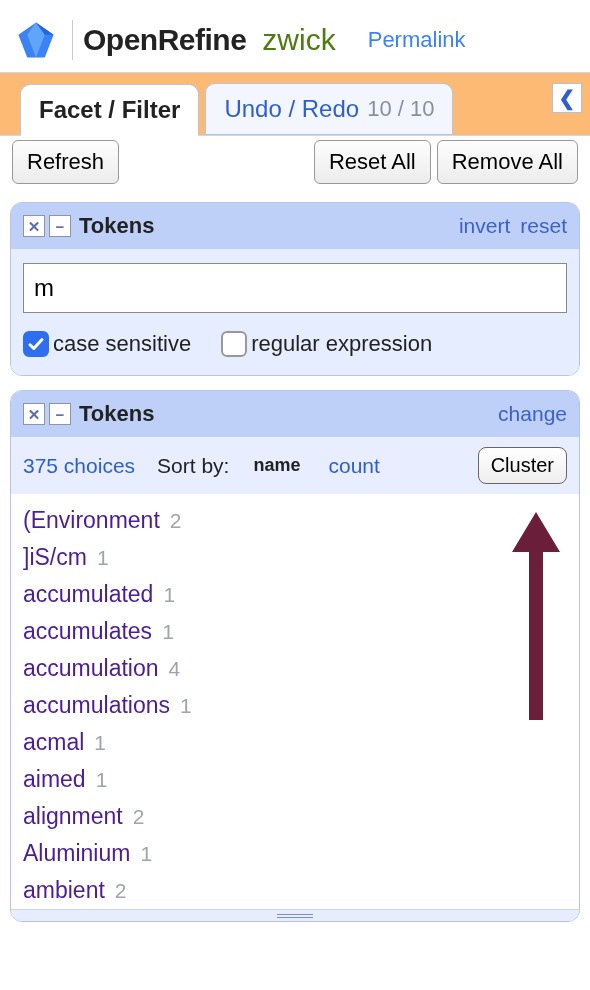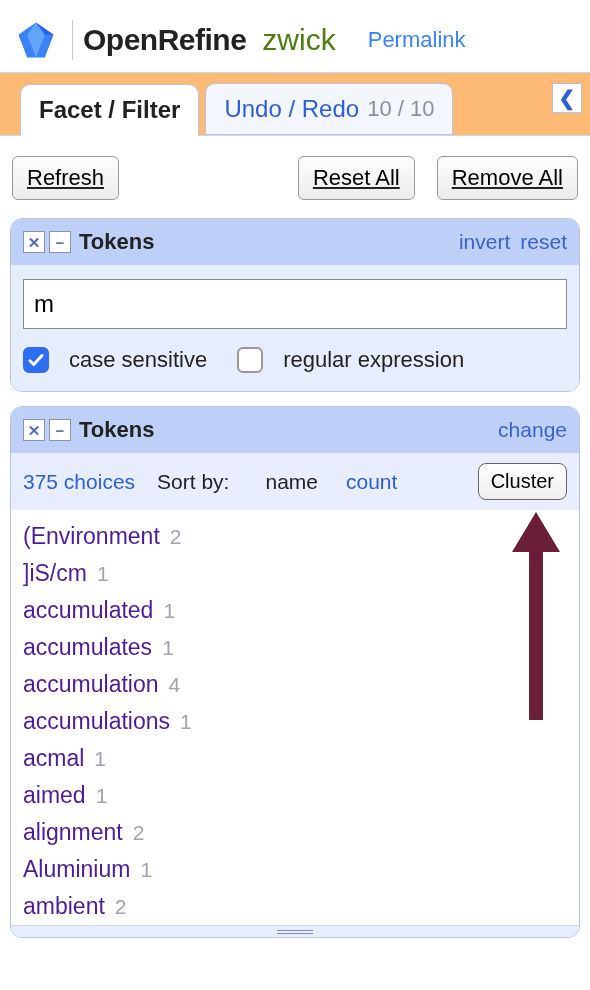--- a/index.html
+++ b/index.html
@@ -16,46 +16,46 @@
 
   
   .tabbar { position: relative; height: 64px; background: #fdba74; border-top: 1px solid #cfd6ea; border-bottom: 1px solid #cfd6ea; display: flex; align-items: flex-end; padding-left: 20px; }
   .tab { height: 52px; padding: 0 18px; display: flex; align-items: center; font-size: 24px; border: 1px solid #bcc4da; background: #f3f6ff; border-top-left-radius: 10px; border-top-right-radius: 10px; margin-right: 6px; cursor: pointer; }
   .tab.active { background: #fff; font-weight: 700; border-bottom-color: #fff; position: relative; top: 1px; }
   .tab.inactive span.undoredo { color: #2d5fd4; font-size: 24px; }
   .tab.inactive span.count { color: #8a8fa0; font-size: 22px; margin-left: 8px; }
   .chev { position: absolute; right: 8px; top: 10px; width: 30px; height: 30px; border: 1px solid #b9c0d6; background: #fff; display: flex; align-items: center; justify-content: center; color: #2d5fd4; font-weight: 800; cursor: pointer; }
 
   
-  .actions { display: flex; align-items: center; padding: 20px 12px 12px 12px; gap: 22px; text-decoration: underline; }
+  .actions { display: flex; align-items: center; padding: 4px 12px 12px 12px; gap: 6px; }
   .spacer { flex: 1; }
   button.std { font-size: 22px; padding: 8px 14px; border: 1px solid #999; background: linear-gradient(#fdfdfd,#ececec); border-radius: 6px; cursor: pointer; }
 
   
   .facet { margin: 6px 10px 14px 10px; border: 1px solid #b8c3e6; border-radius: 12px; overflow: hidden; }
   .facet-head { background: #bed0f8; padding: 10px 12px; display: flex; align-items: center; gap: 8px; }
   .facet-head .ctrls { display: flex; gap: 4px; }
   .sqbtn { width: 22px; height: 22px; background: #fff; border: 1px solid #8a93b0; display: flex; align-items: center; justify-content: center; font-size: 15px; color: #5a6da8; cursor: pointer; line-height: 1; font-weight: 700; }
   .facet-title { font-weight: 800; font-size: 22px; }
   .facet-links { margin-left: auto; display: flex; gap: 10px; }
   .lnk { color: #3c62c9; font-size: 21px; cursor: pointer; }
 
   .facet-body-1 { background: #e6edff; padding: 14px 12px 18px 12px; }
   .searchbox { width: 100%; height: 50px; border: 1px solid #888; padding: 0 10px; font-size: 24px; background: #fff; display: flex; align-items: center; }
   .searchbox input { border: none; outline: none; width: 100%; font-size: 24px; background: transparent; }
   .checks { display: flex; gap: 30px; margin-top: 18px; align-items: center; }
-  .chk { display: flex; align-items: center; gap: 20px; font-size: 22px; cursor: pointer; }
+  .chk { display: flex; align-items: center; gap: 4px; font-size: 22px; cursor: pointer; }
   .chkbox { width: 26px; height: 26px; border-radius: 6px; border: 2px solid #999; background: #fff; display: flex; align-items: center; justify-content: center; }
   .chkbox.checked { background: #2d6ff0; border-color: #2d6ff0; }
   .chkbox.checked svg { width: 18px; height: 18px; }
 
   .facet-body-2a { background: #e8eeff; padding: 10px 12px; display: flex; align-items: center; gap: 22px; flex-wrap: wrap; }
   .choices { color: #2d5fd4; font-size: 21px; cursor: pointer; }
   .sortlbl { font-size: 21px; }
-  .sortname { font-weight: 400; font-size: 21px; margin-left: 14px; }
+  .sortname { font-weight: 700; font-size: 18px; margin-left: 2px; }
   .sortcount { color: #2d5fd4; font-size: 21px; margin-left: 6px; cursor: pointer; }
   button.cluster { font-size: 20px; padding: 6px 12px; border: 1px solid #666; border-radius: 8px; background: linear-gradient(#fff,#eee); margin-left: auto; cursor: pointer; }
 
   .choice-list { background: #fff; max-height: 458px; overflow: hidden; padding: 8px 12px 0 12px; }
   .choice { display: flex; align-items: baseline; gap: 10px; padding: 5px 0; }
   .choice-lbl { color: #4c1d95; font-size: 23px; cursor: pointer; }
   .choice-cnt { color: #a0a4b0; font-size: 21px; }
 
   .facet-foot { height: 12px; background: #e6edff; border-top: 1px solid #cfd6ea; display: flex; justify-content: center; align-items: center; }
   .resize { width: 36px; height: 4px; border-top: 1.5px solid #7f8fb9; border-bottom: 1.5px solid #7f8fb9; }

